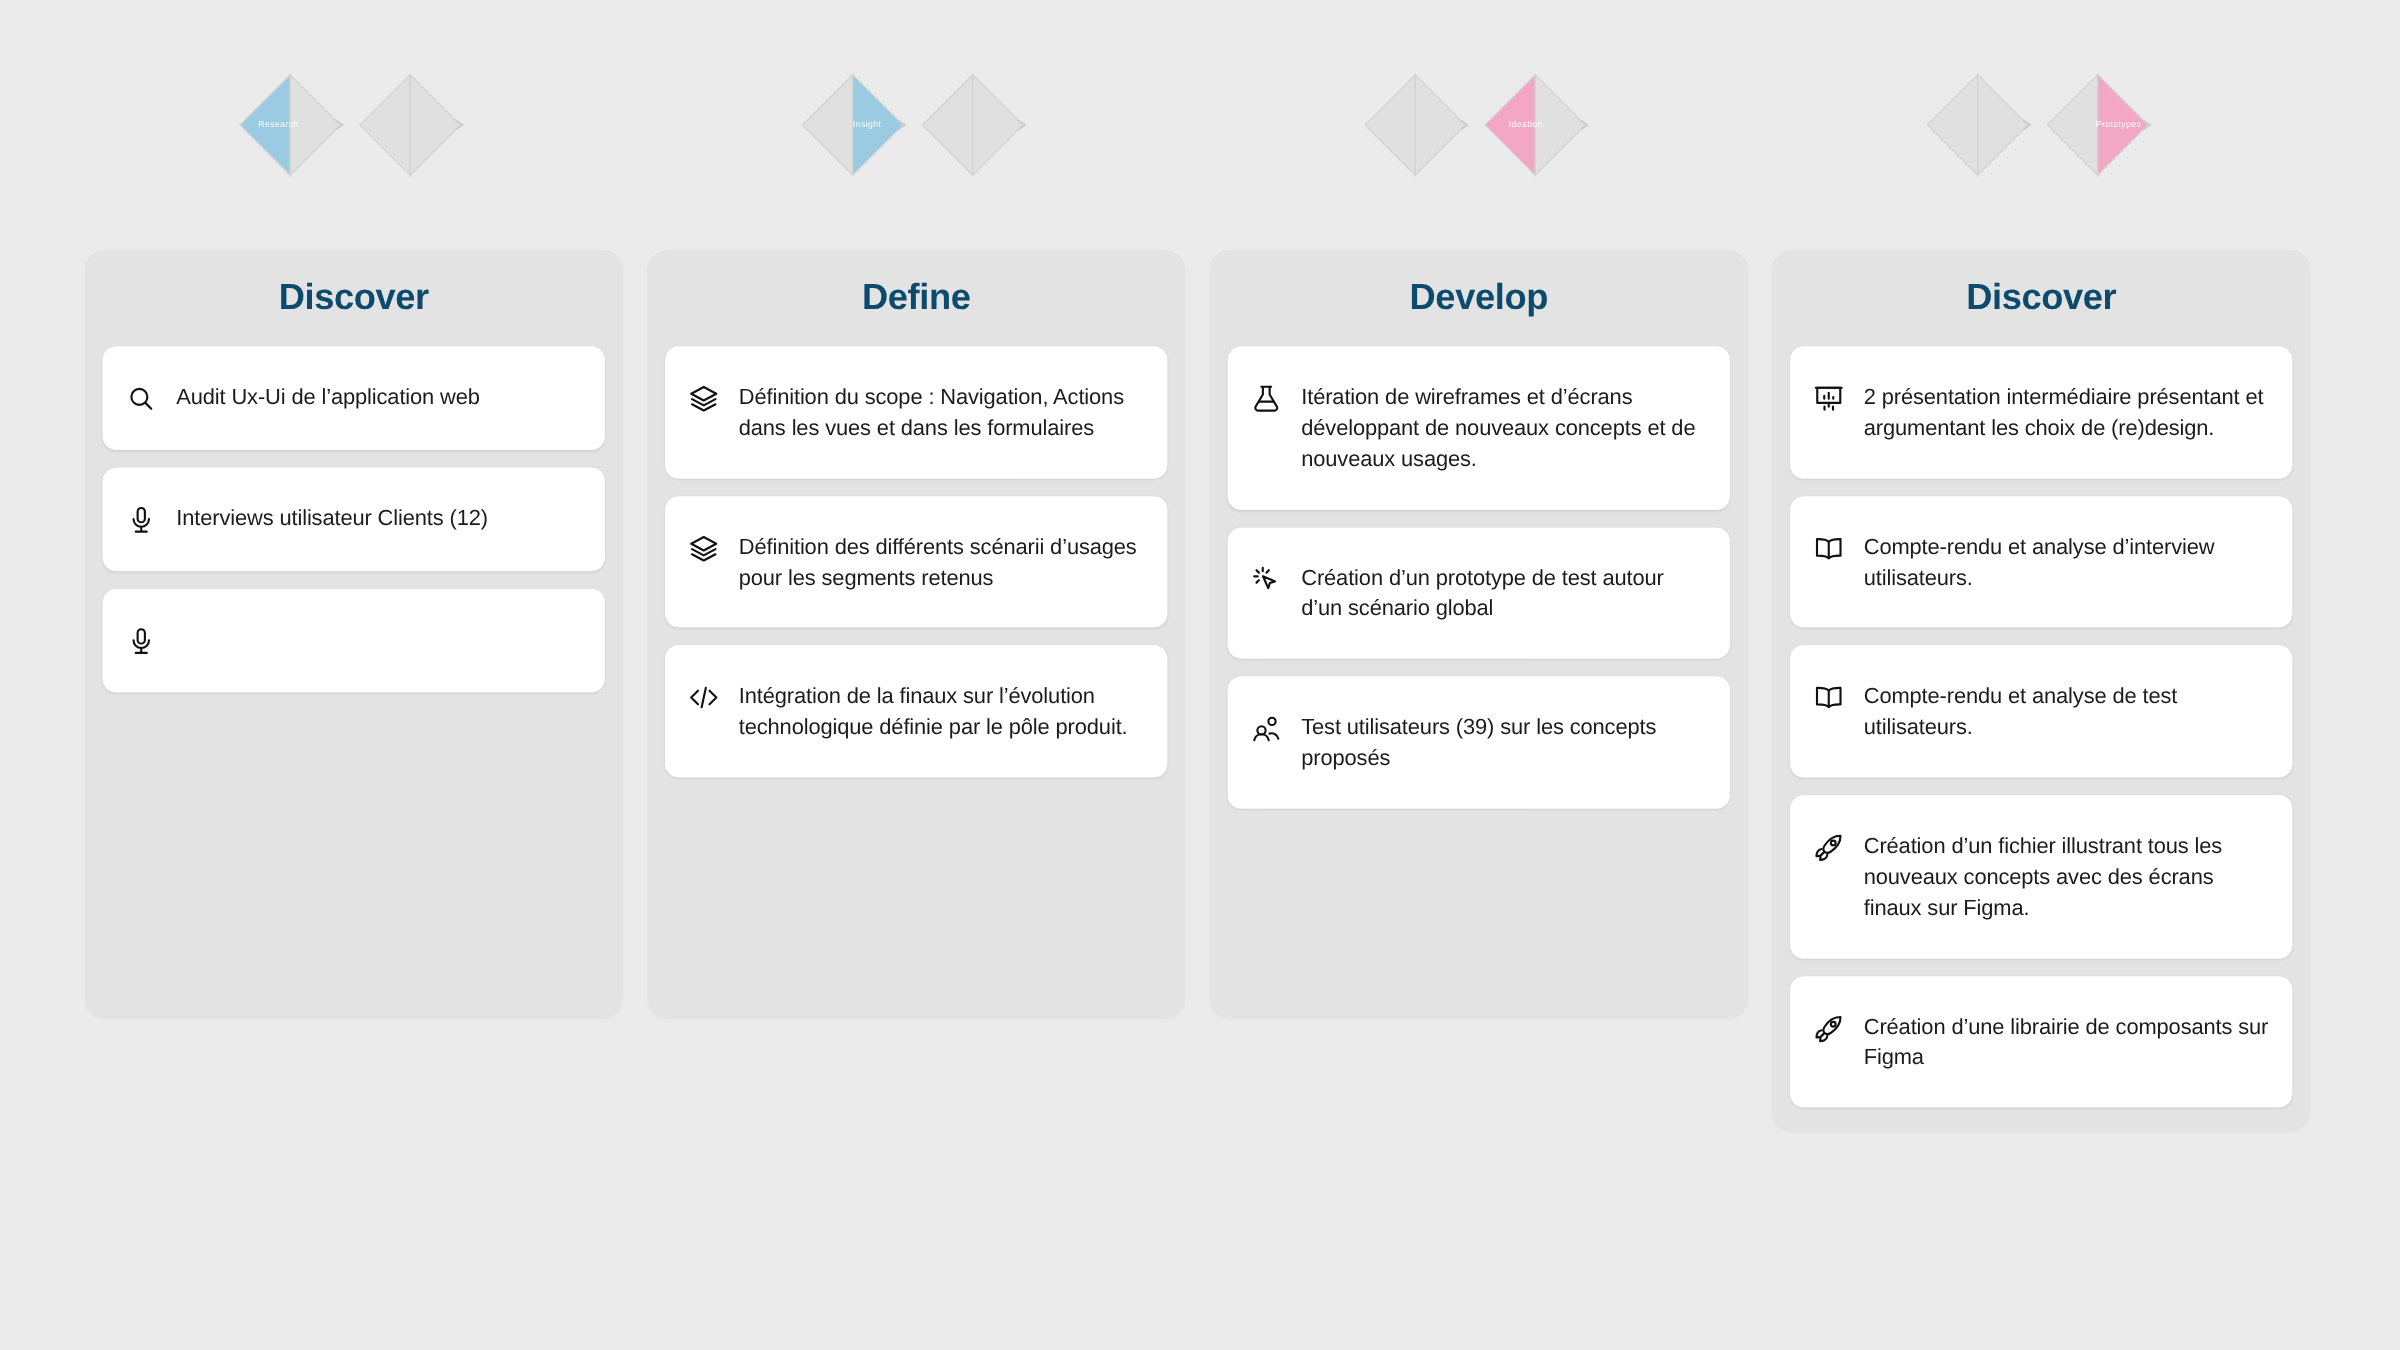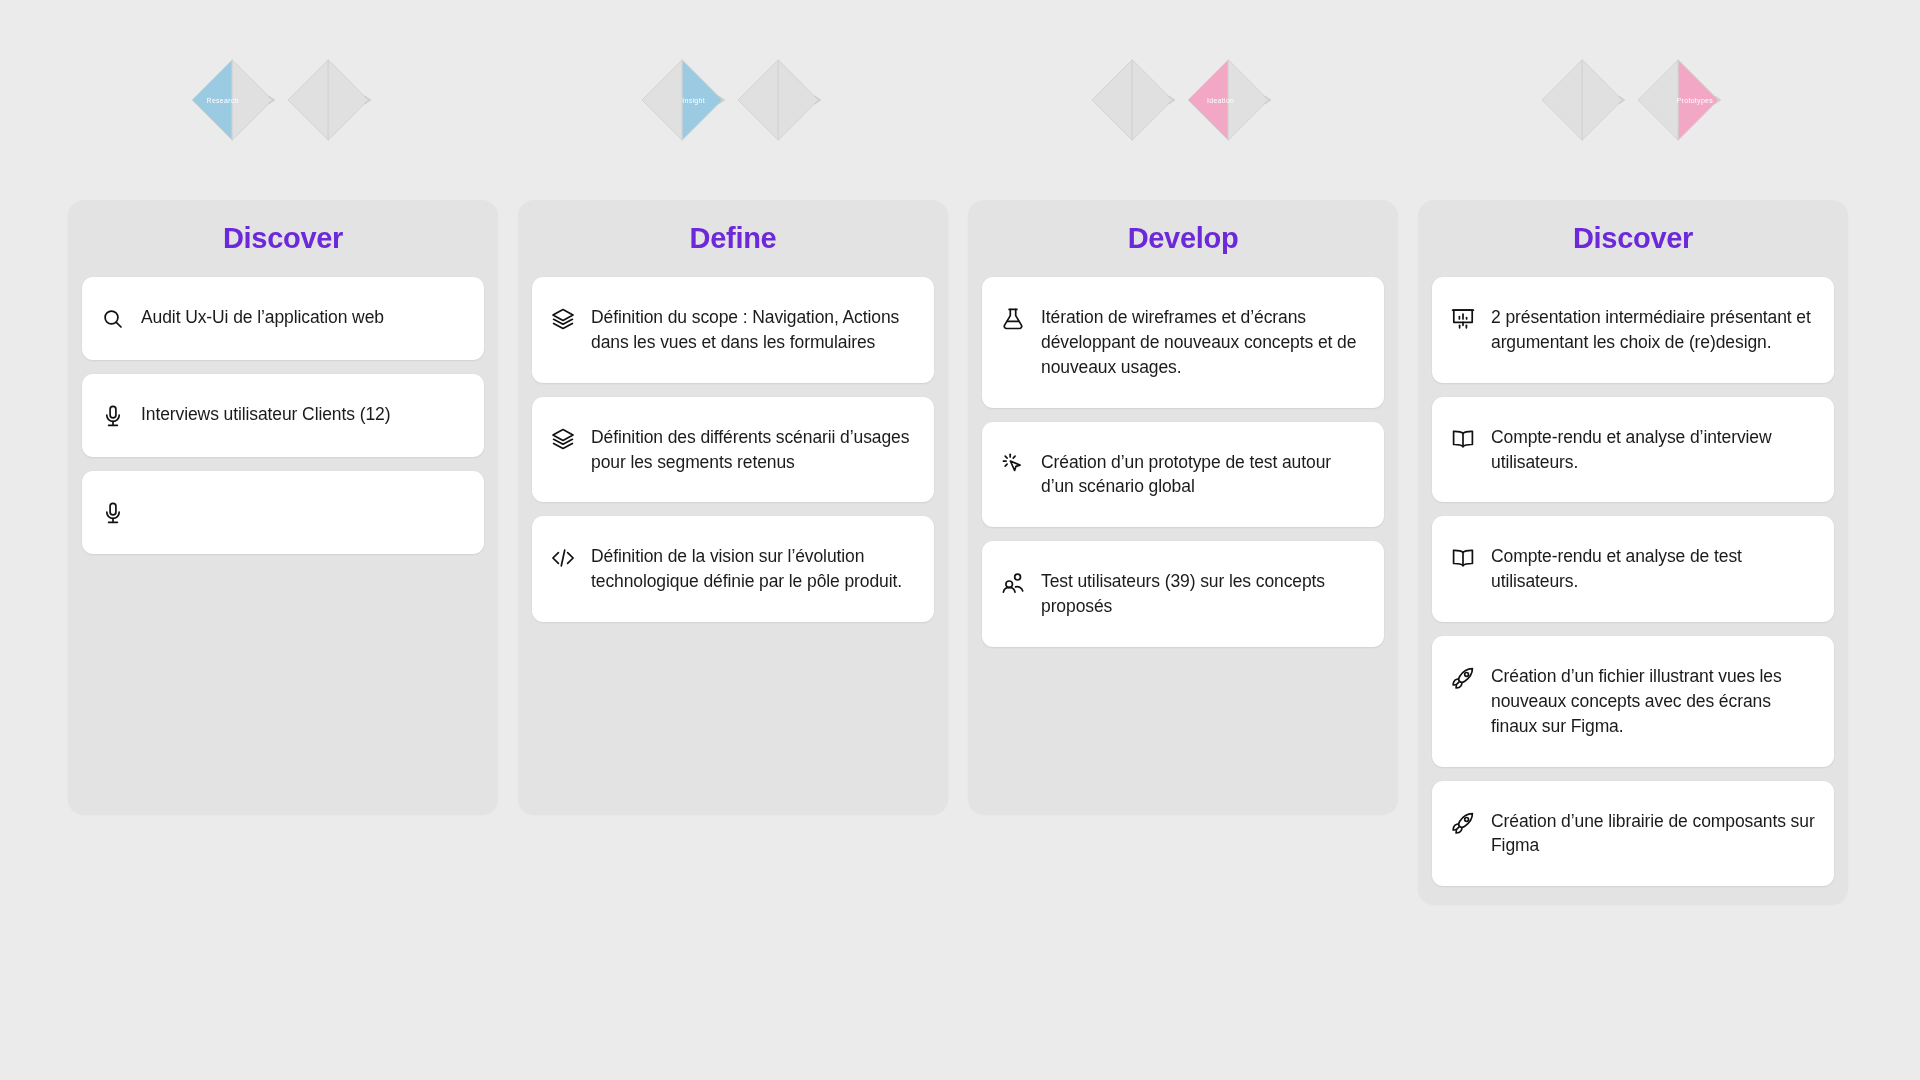--- a/index.html
+++ b/index.html
@@ -55,21 +55,21 @@
     background: #e3e3e3;
     border-radius: 16px;
     padding: 22px 14px 18px;
     min-height: 614px;
     box-shadow: 0 1px 2px rgba(0,0,0,.045);
   }
   .panel-title {
     text-align: center;
     font-size: 29px;
     font-weight: 700;
-    color: #6d28d9;
+    color: #0c4a6e;
     letter-spacing: -.3px;
     margin-bottom: 22px;
     font-family: "Liberation Sans", sans-serif;
   }
   .cards { display: flex; flex-direction: column; gap: 14px; }
   .card {
     background: #ffffff;
     border-radius: 11px;
     padding: 28px 18px;
     display: flex;
@@ -194,21 +194,21 @@
               <span class="card-text">Définition des différents scénarii d’usages pour les segments retenus</span>
             </div>
             <div class="card">
               <span class="card-icon">
                 <svg viewBox="0 0 24 24">
                   <polyline points="7.4,6.6 1.9,12 7.4,17.4" fill="none" stroke="#111" stroke-width="1.7" stroke-linecap="round" stroke-linejoin="round"></polyline>
                   <polyline points="16.6,6.6 22.1,12 16.6,17.4" fill="none" stroke="#111" stroke-width="1.7" stroke-linecap="round" stroke-linejoin="round"></polyline>
                   <line x1="13.7" y1="4.2" x2="10.3" y2="19.8" fill="none" stroke="#111" stroke-width="1.7" stroke-linecap="round" stroke-linejoin="round"></line>
                 </svg>
               </span>
-              <span class="card-text">Définition de la vision sur l’évolution technologique définie par le pôle produit.</span>
+              <span class="card-text">Intégration de la finaux sur l’évolution technologique définie par le pôle produit.</span>
             </div>
           </div>
         </div>
       </div>
       <div class="column">
         <div class="diamond-pair">
           <div class="diamond">
             <svg class="dmd-svg" viewBox="0 0 92 86">
     <polygon points="0,43 43,0 43,86" fill="#e0e0e0" stroke="#d2d2d2" stroke-width="1"></polygon>
     <polygon points="43,0 86,43 43,86" fill="#e0e0e0" stroke="#d2d2d2" stroke-width="1"></polygon>
@@ -321,21 +321,21 @@
             <div class="card">
               <span class="card-icon">
                 <svg viewBox="0 0 24 24">
                   <path d="M8.6 15.4c-1.4-1.4-1.2-3 .2-5.2C11.4 6.3 16.1 2.6 21.4 2.6c0 5.3-3.7 10-7.6 12.6-2.2 1.4-3.8 1.6-5.2.2Z" fill="none" stroke="#111" stroke-width="1.7" stroke-linecap="round" stroke-linejoin="round"></path>
                   <circle cx="15.6" cy="8.4" r="1.9" fill="none" stroke="#111" stroke-width="1.7" stroke-linecap="round" stroke-linejoin="round"></circle>
                   <path d="M8.1 15.9 5.3 18.7" fill="none" stroke="#111" stroke-width="1.7" stroke-linecap="round" stroke-linejoin="round"></path>
                   <path d="M6.4 13.2c-1.6.2-2.8 1-3.5 2.4-.5 1-.7 2.1-.7 3.4 0 0 1.1 0 2.2-.3" fill="none" stroke="#111" stroke-width="1.7" stroke-linecap="round" stroke-linejoin="round"></path>
                   <path d="M10.9 17.7c-.2 1.6-1 2.8-2.4 3.5-1 .5-2.1.7-3.4.7 0 0 0-1.1.3-2.2" fill="none" stroke="#111" stroke-width="1.7" stroke-linecap="round" stroke-linejoin="round"></path>
                 </svg>
               </span>
-              <span class="card-text">Création d’un fichier illustrant vues les nouveaux concepts avec des écrans finaux sur Figma.</span>
+              <span class="card-text">Création d’un fichier illustrant tous les nouveaux concepts avec des écrans finaux sur Figma.</span>
             </div>
             <div class="card">
               <span class="card-icon">
                 <svg viewBox="0 0 24 24">
                   <path d="M8.6 15.4c-1.4-1.4-1.2-3 .2-5.2C11.4 6.3 16.1 2.6 21.4 2.6c0 5.3-3.7 10-7.6 12.6-2.2 1.4-3.8 1.6-5.2.2Z" fill="none" stroke="#111" stroke-width="1.7" stroke-linecap="round" stroke-linejoin="round"></path>
                   <circle cx="15.6" cy="8.4" r="1.9" fill="none" stroke="#111" stroke-width="1.7" stroke-linecap="round" stroke-linejoin="round"></circle>
                   <path d="M8.1 15.9 5.3 18.7" fill="none" stroke="#111" stroke-width="1.7" stroke-linecap="round" stroke-linejoin="round"></path>
                   <path d="M6.4 13.2c-1.6.2-2.8 1-3.5 2.4-.5 1-.7 2.1-.7 3.4 0 0 1.1 0 2.2-.3" fill="none" stroke="#111" stroke-width="1.7" stroke-linecap="round" stroke-linejoin="round"></path>
                   <path d="M10.9 17.7c-.2 1.6-1 2.8-2.4 3.5-1 .5-2.1.7-3.4.7 0 0 0-1.1.3-2.2" fill="none" stroke="#111" stroke-width="1.7" stroke-linecap="round" stroke-linejoin="round"></path>
                 </svg>

